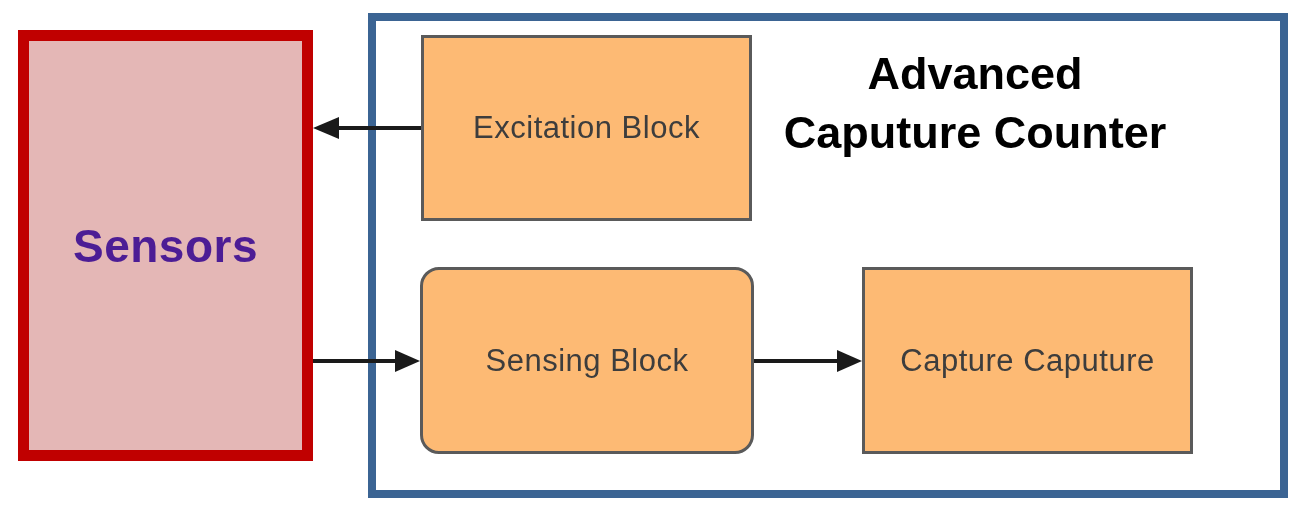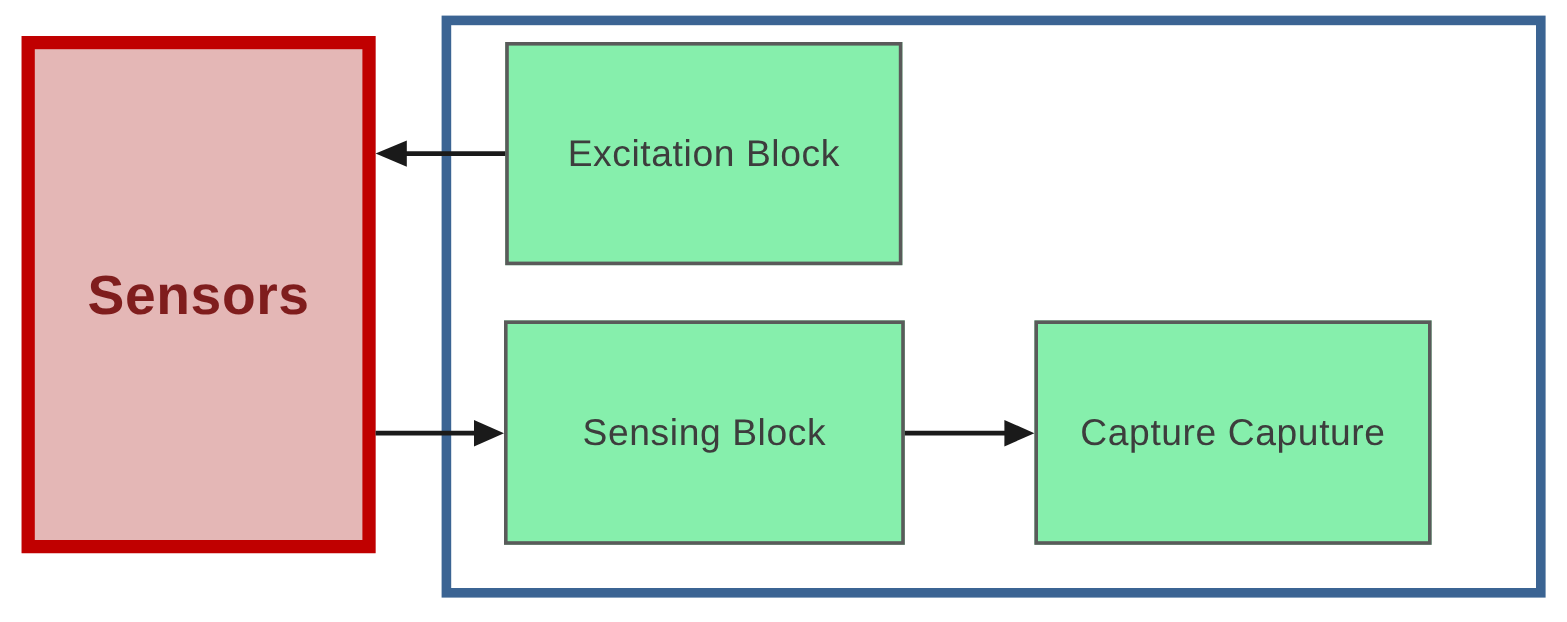--- a/index.html
+++ b/index.html
@@ -26,41 +26,41 @@
     box-sizing: border-box;
     background: #e4b7b6;
     border: 11px solid #c00000;
     display: flex;
     align-items: center;
     justify-content: center;
   }
   .sensors-label {
     font-size: 46px;
     font-weight: bold;
-    color: #7f1d1d;
+    color: #4c1d95;
     letter-spacing: 0.5px;
   }
 
   
   .acc-container {
     position: absolute;
     left: 368px;
     top: 13px;
     width: 920px;
     height: 485px;
     box-sizing: border-box;
     background: #ffffff;
     border: 8px solid #3b6493;
   }
 
   
   .block {
     position: absolute;
     box-sizing: border-box;
-    background: #86efac;
+    background: #fdba74;
     border: 3px solid #5a5a5a;
     display: flex;
     align-items: center;
     justify-content: center;
   }
   .block-label {
     font-size: 31px;
     font-weight: normal;
     color: #3d3d3d;
     letter-spacing: 0.5px;
@@ -70,20 +70,21 @@
     left: 421px;
     top: 35px;
     width: 331px;
     height: 186px;
   }
   .sensing-block {
     left: 420px;
     top: 267px;
     width: 334px;
     height: 187px;
+    border-radius: 19px;
   }
   .capture-counter-block {
     left: 862px;
     top: 267px;
     width: 331px;
     height: 187px;
   }
 
   
   .diagram-title {
@@ -134,20 +135,24 @@
   </div>
 
   <div class="block sensing-block">
     <span class="block-label">Sensing Block</span>
   </div>
 
   <div class="block capture-counter-block">
     <span class="block-label">Capture Caputure</span>
   </div>
 
+  <div class="diagram-title">
+    <div class="title-line">Advanced</div>
+    <div class="title-line">Caputure Counter</div>
+  </div>
 
   <svg class="arrow-layer" viewBox="0 0 1306 518" xmlns="http://www.w3.org/2000/svg">
 
     <g>
       <line class="arrow-line" x1="421" y1="128" x2="334" y2="128"></line>
       <polygon class="arrow-head" points="313,128 339,117 339,139"></polygon>
     </g>
 
     <g>
       <line class="arrow-line" x1="313" y1="361" x2="398" y2="361"></line>

